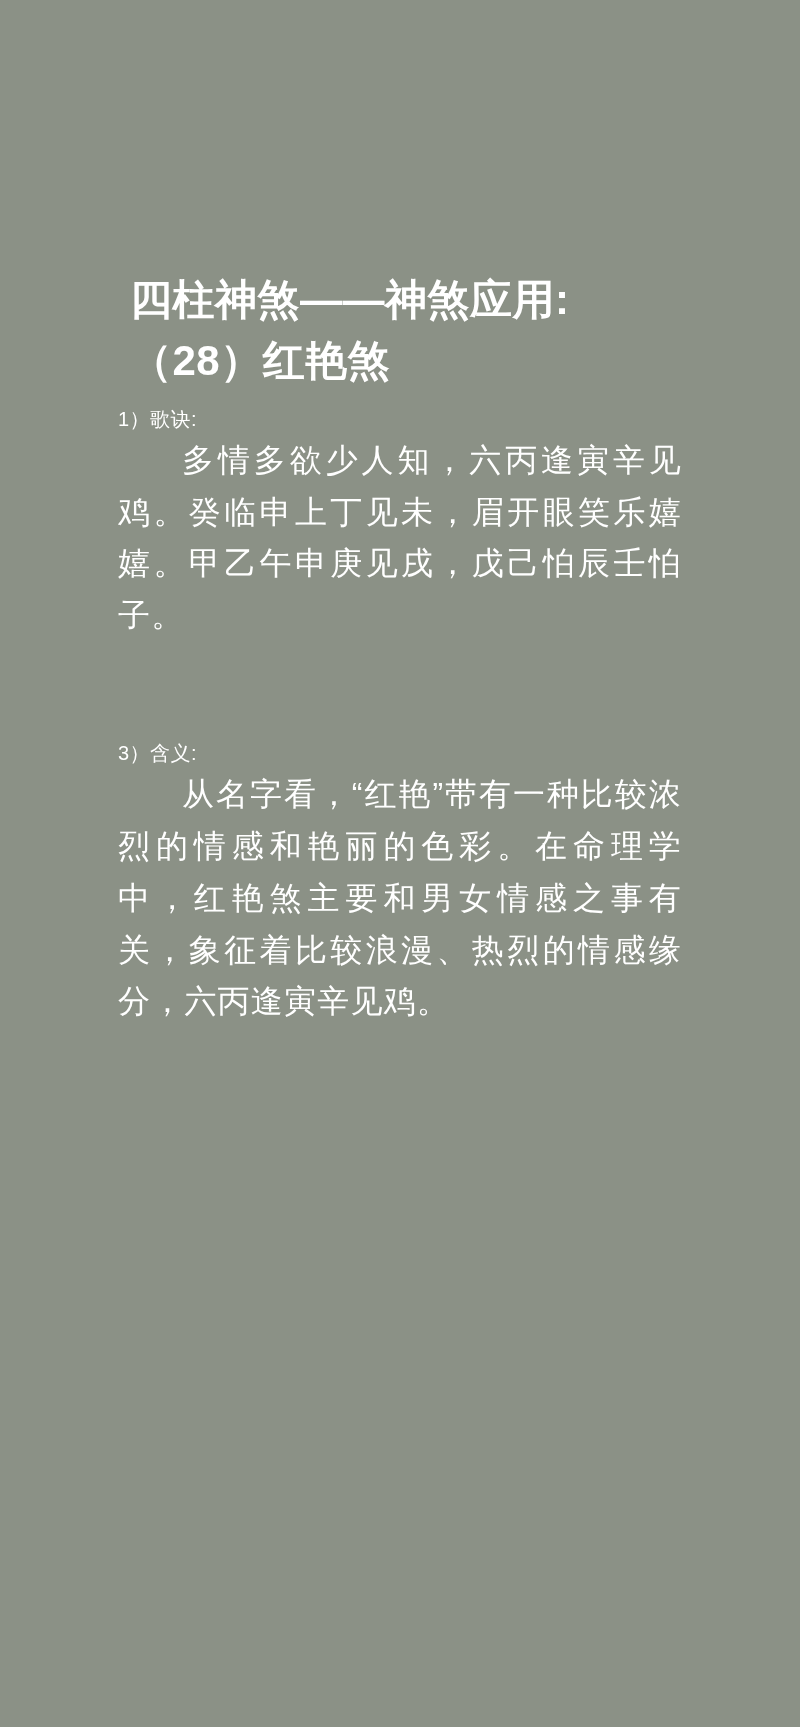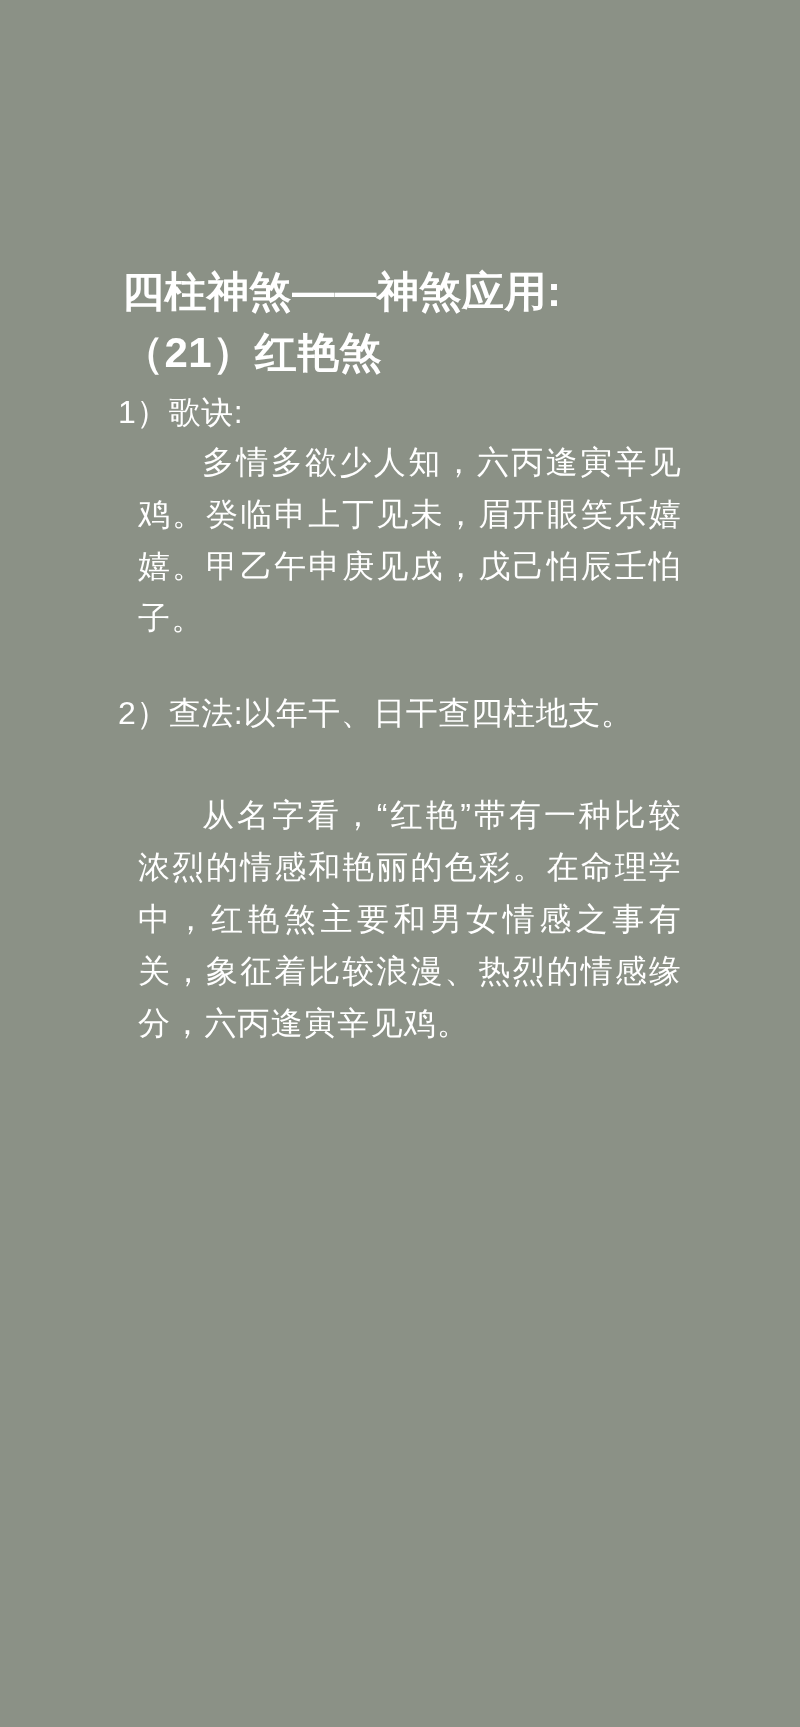--- a/index.html
+++ b/index.html
@@ -15,48 +15,47 @@
     overflow: hidden;
   }
   .page {
     position: relative;
     width: 800px;
     height: 1727px;
     box-sizing: border-box;
     padding: 0 118px;
   }
   .title {
-    margin: 4px;
+    margin: 12px;
     padding-top: 258px;
     font-size: 42px;
     font-weight: bold;
     line-height: 1.45;
     letter-spacing: 0.5px;
     color: #ffffff;
   }
   .title .line2 {
     display: block;
   }
   .section-head {
-    font-size: 32px;
+    font-size: 20px;
     line-height: 1.55;
     color: #ffffff;
     letter-spacing: 0.5px;
   }
   .para {
     font-size: 32px;
     line-height: 1.62;
     letter-spacing: 1.2px;
     text-align: justify;
     text-justify: inter-character;
     color: #ffffff;
   }
   .indent {
     text-indent: 2em;
-    margin-left: 20px;
   }
   .gap-md { height: 44px; }
   .gap-lg { height: 52px; }
   .topbar {
     position: absolute;
     top: 0;
     left: 0;
     width: 800px;
     height: 22px;
   }
@@ -73,33 +72,31 @@
 <body style="background: rgb(139, 145, 134);">
 
 <div class="page">
 
   <div class="topbar">
     <span class="topbar-text">　　　　</span>
   </div>
 
   <h1 class="title">
     <span>四柱神煞——神煞应用:</span>
-    <span class="line2">（21）红艳煞</span>
+    <span class="line2">（28）红艳煞</span>
   </h1>
 
   <div>
     <div class="section-head">1）歌诀:</div>
     <div class="para indent">多情多欲少人知，六丙逢寅辛见鸡。癸临申上丁见未，眉开眼笑乐嬉嬉。甲乙午申庚见戌，戊己怕辰壬怕子。</div>
   </div>
 
   <div class="gap-md"></div>
 
-  <div>
-    <div class="section-head">2）查法:以年干、日干查四柱地支。</div>
-  </div>
 
   <div class="gap-lg"></div>
 
   <div>
+    <div class="section-head">3）含义:</div>
     <div class="para indent">从名字看，“红艳”带有一种比较浓烈的情感和艳丽的色彩。在命理学中，红艳煞主要和男女情感之事有关，象征着比较浪漫、热烈的情感缘分，六丙逢寅辛见鸡。</div>
   </div>
 
 </div>
 
 </body></html>

